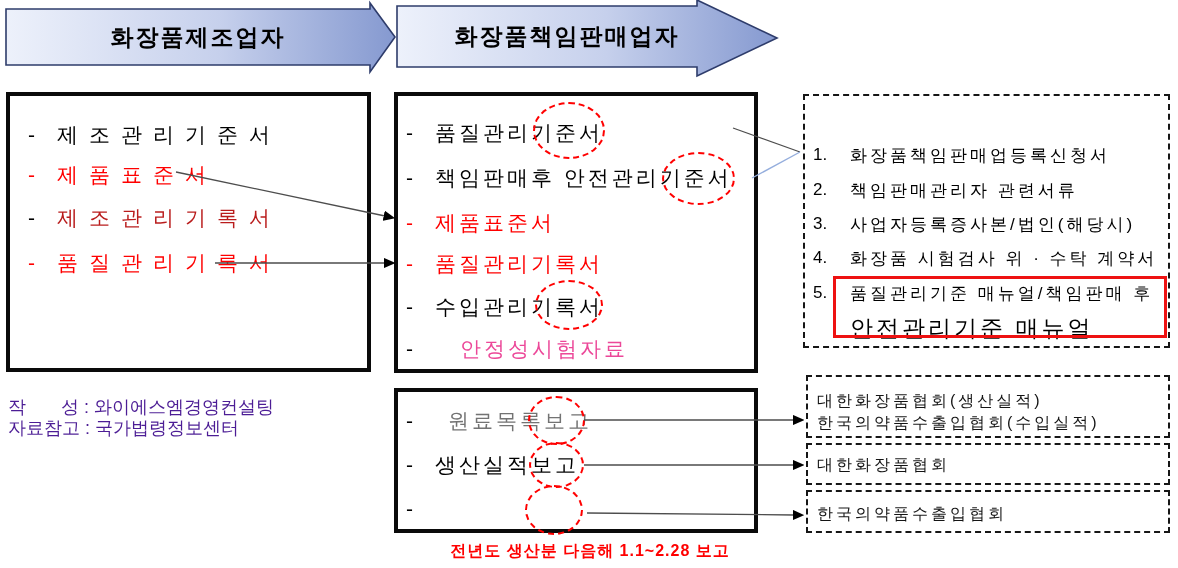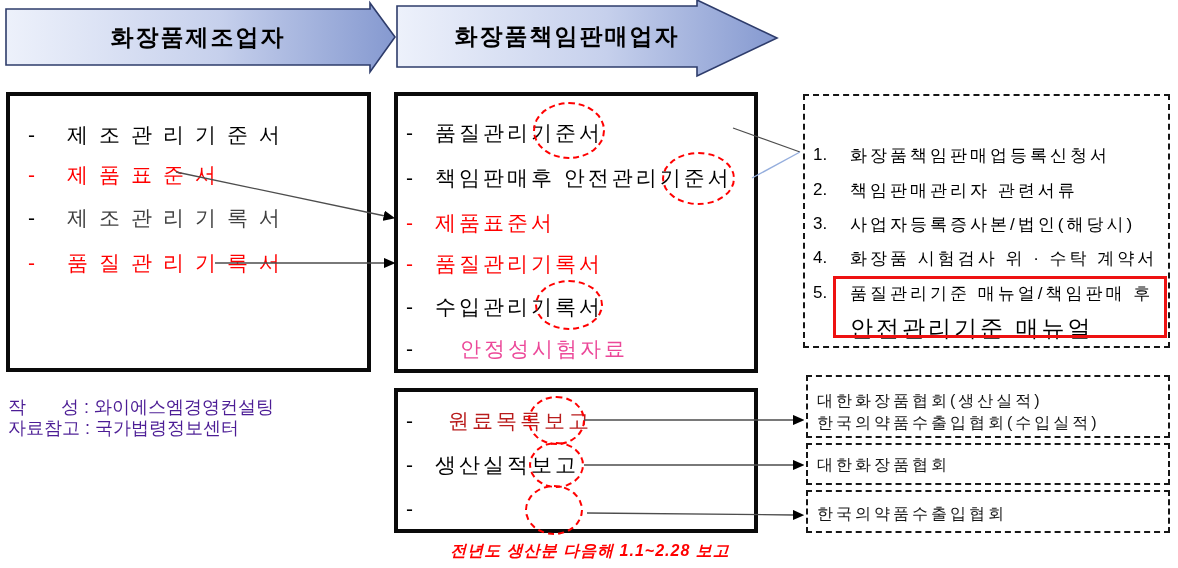--- a/index.html
+++ b/index.html
@@ -12,21 +12,21 @@
   .banner-text{position:absolute;display:flex;align-items:center;justify-content:center;
     font-weight:bold;font-size:23px;letter-spacing:2px;color:#000;}
   
   .solid-box{position:absolute;border:4px solid #0a0a0a;background:transparent;box-sizing:border-box;}
   
   .dashed-box{position:absolute;border:2px dashed #161616;background:transparent;box-sizing:border-box;}
   
   .row{position:absolute;display:flex;align-items:center;height:28px;font-size:21px;}
   .row .dash{width:14px;flex:0 0 auto;font-size:21px;}
   .row .txt{white-space:nowrap;}
-  .spread .txt{letter-spacing:11px;margin-left:25px;}
+  .spread .txt{letter-spacing:11px;margin-left:15px;}
   .tight .txt{letter-spacing:3px;margin-left:15px;}
   
   .reg-title{position:absolute;left:803px;top:112px;width:367px;text-align:center;
     font-weight:bold;font-size:18px;letter-spacing:2px;}
   .reg-row{position:absolute;display:flex;height:24px;align-items:center;font-size:17px;}
   .reg-row .num{width:37px;flex:0 0 auto;}
   .reg-row .txt{letter-spacing:3px;white-space:nowrap;}
   .reg-line2{position:absolute;font-size:23px;letter-spacing:3px;white-space:nowrap;}
   
   .assoc-line{position:absolute;font-size:16px;letter-spacing:3px;white-space:nowrap;color:#141414;}
@@ -66,21 +66,21 @@
   <div class="row spread" style="left:28px;top:121px;">
     <span class="dash" style="color: rgb(0, 0, 0);">-</span>
     <span class="txt" style="color: rgb(0, 0, 0);">제조관리기준서</span>
   </div>
   <div class="row spread" style="left:28px;top:161px;">
     <span class="dash" style="color: rgb(255, 0, 0);">-</span>
     <span class="txt" style="color: rgb(255, 0, 0);">제품표준서</span>
   </div>
   <div class="row spread" style="left:28px;top:204px;">
     <span class="dash" style="color: rgb(0, 0, 0);">-</span>
-    <span class="txt" style="color: #404040;">제조관리기록서</span>
+    <span class="txt" style="color: #b91c1c;">제조관리기록서</span>
   </div>
   <div class="row spread" style="left:28px;top:249px;">
     <span class="dash" style="color: rgb(255, 0, 0);">-</span>
     <span class="txt" style="color: rgb(255, 0, 0);">품질관리기록서</span>
   </div>
 
   <div class="row tight" style="left:406px;top:119px;">
     <span class="dash" style="color: rgb(0, 0, 0);">-</span>
     <span class="txt" style="color: rgb(0, 0, 0);">품질관리기준서</span>
   </div>
@@ -100,21 +100,21 @@
     <span class="dash" style="color: rgb(0, 0, 0);">-</span>
     <span class="txt" style="color: rgb(0, 0, 0);">수입관리기록서</span>
   </div>
   <div class="row tight" style="left:406px;top:335px;">
     <span class="dash" style="color: rgb(0, 0, 0);">-</span>
     <span class="txt" style="color: #ec4899; margin-left: 40px;">안정성시험자료</span>
   </div>
 
   <div class="row tight" style="left:406px;top:407px;">
     <span class="dash" style="color: rgb(0, 0, 0);">-</span>
-    <span class="txt" style="color: #b91c1c; margin-left: 28px;">원료목록보고</span>
+    <span class="txt" style="color: #737373; margin-left: 28px;">원료목록보고</span>
   </div>
   <div class="row tight" style="left:406px;top:451px;">
     <span class="dash" style="color: rgb(0, 0, 0);">-</span>
     <span class="txt" style="color: rgb(0, 0, 0);">생산실적보고</span>
   </div>
   <div class="row tight" style="left:406px;top:495px;">
     <span class="dash" style="color: rgb(0, 0, 0);">-</span>
   </div>
 
   <div class="dashed-box" style="left:803px;top:94px;width:367px;height:254px;"></div>
@@ -156,21 +156,21 @@
   <div class="red-ellipse" style="left:533px;top:102px;width:72px;height:57px;"></div>
   <div class="red-ellipse" style="left:662px;top:152px;width:73px;height:53px;"></div>
   <div class="red-ellipse" style="left:535px;top:280px;width:68px;height:50px;"></div>
   <div class="red-ellipse" style="left:528px;top:396px;width:57px;height:49px;"></div>
   <div class="red-ellipse" style="left:529px;top:442px;width:55px;height:46px;"></div>
   <div class="red-ellipse" style="left:525px;top:485px;width:58px;height:50px;"></div>
 
   <div class="credits"><span>작       성 : 와이에스엠경영컨설팅</span>
 <span>자료참고 : 국가법령정보센터</span></div>
 
-  <div class="footnote" style="color: rgb(255, 0, 0); font-style: italic;">전년도 생산분 다음해 1.1~2.28 보고</div>
+  <div class="footnote" style="color: rgb(255, 0, 0);">전년도 생산분 다음해 1.1~2.28 보고</div>
 
   <svg class="overlay" width="1178" height="568">
     <defs>
       <marker id="arrowHead" markerWidth="9" markerHeight="8" refX="1" refY="4" orient="auto">
         <path d="M0,0 L9,4 L0,8 Z" fill="#000"></path>
       </marker>
     </defs>
     <line x1="176" y1="172" x2="385" y2="216" stroke="#4d4d4d" stroke-width="1.3" marker-end="url(#arrowHead)"></line>
     <line x1="215" y1="263" x2="385" y2="263" stroke="#4d4d4d" stroke-width="1.3" marker-end="url(#arrowHead)"></line>
     <line x1="733" y1="128" x2="800" y2="152" stroke="#4d4d4d" stroke-width="1.2"></line>

